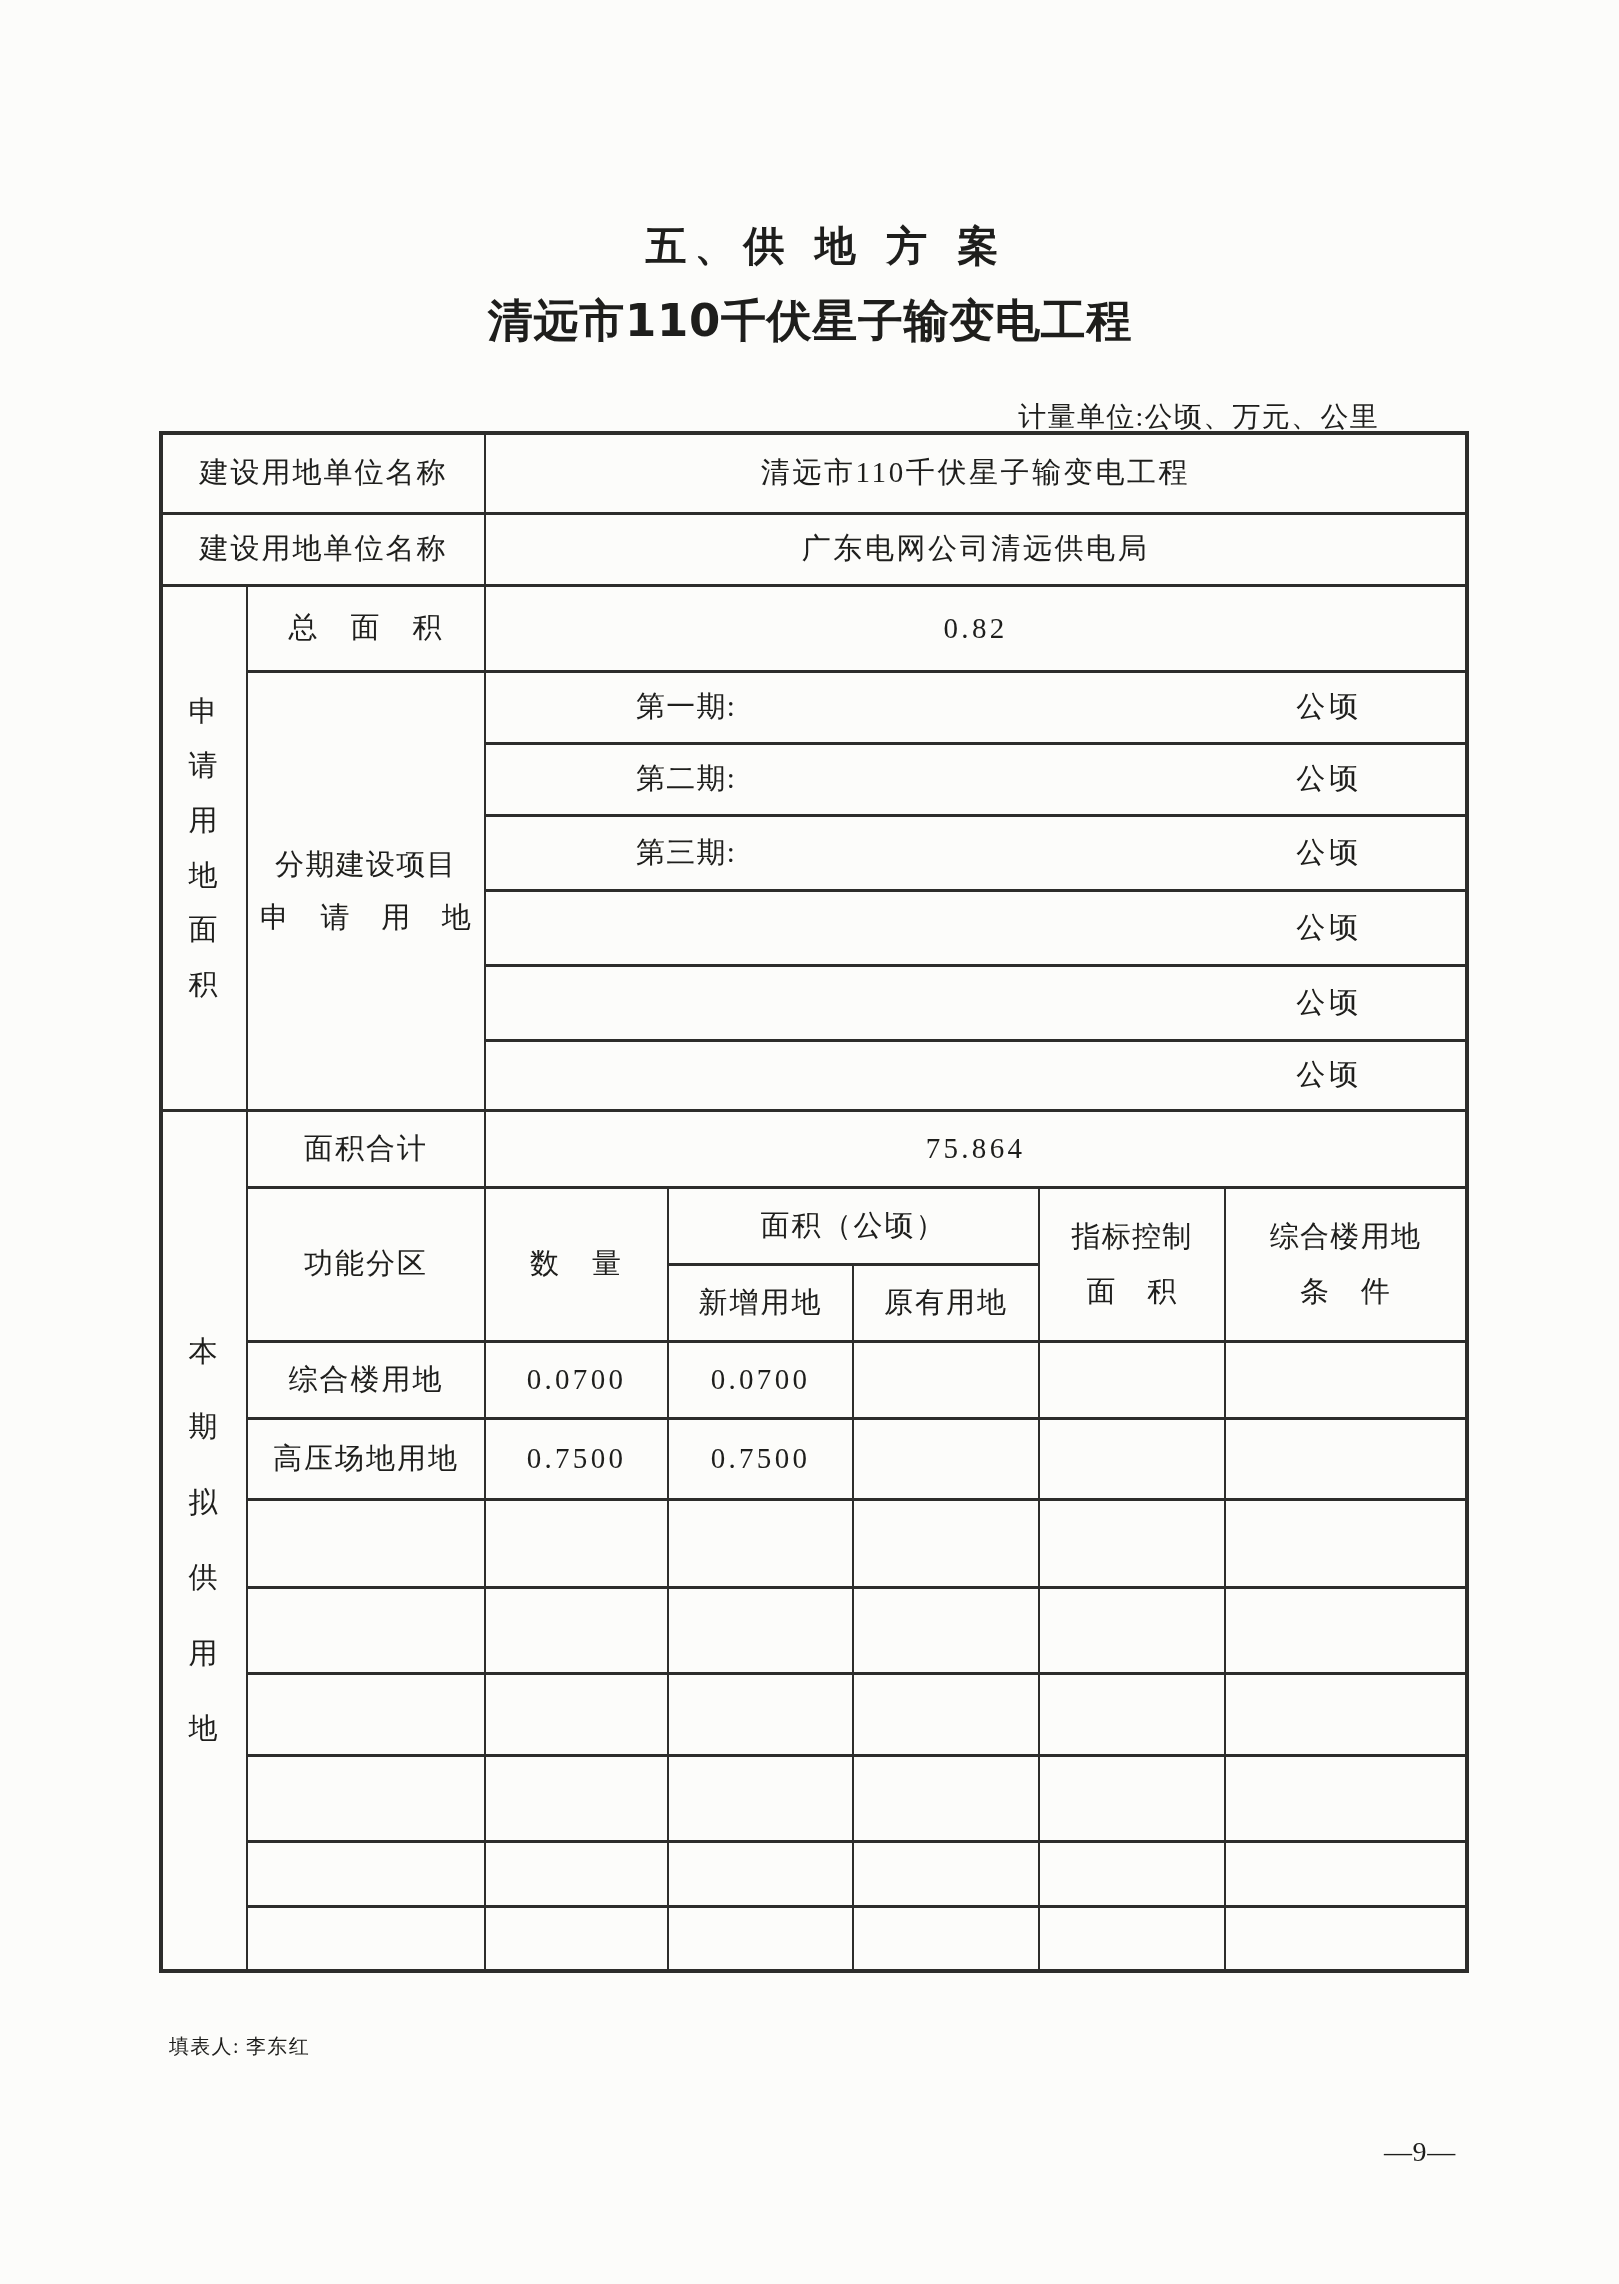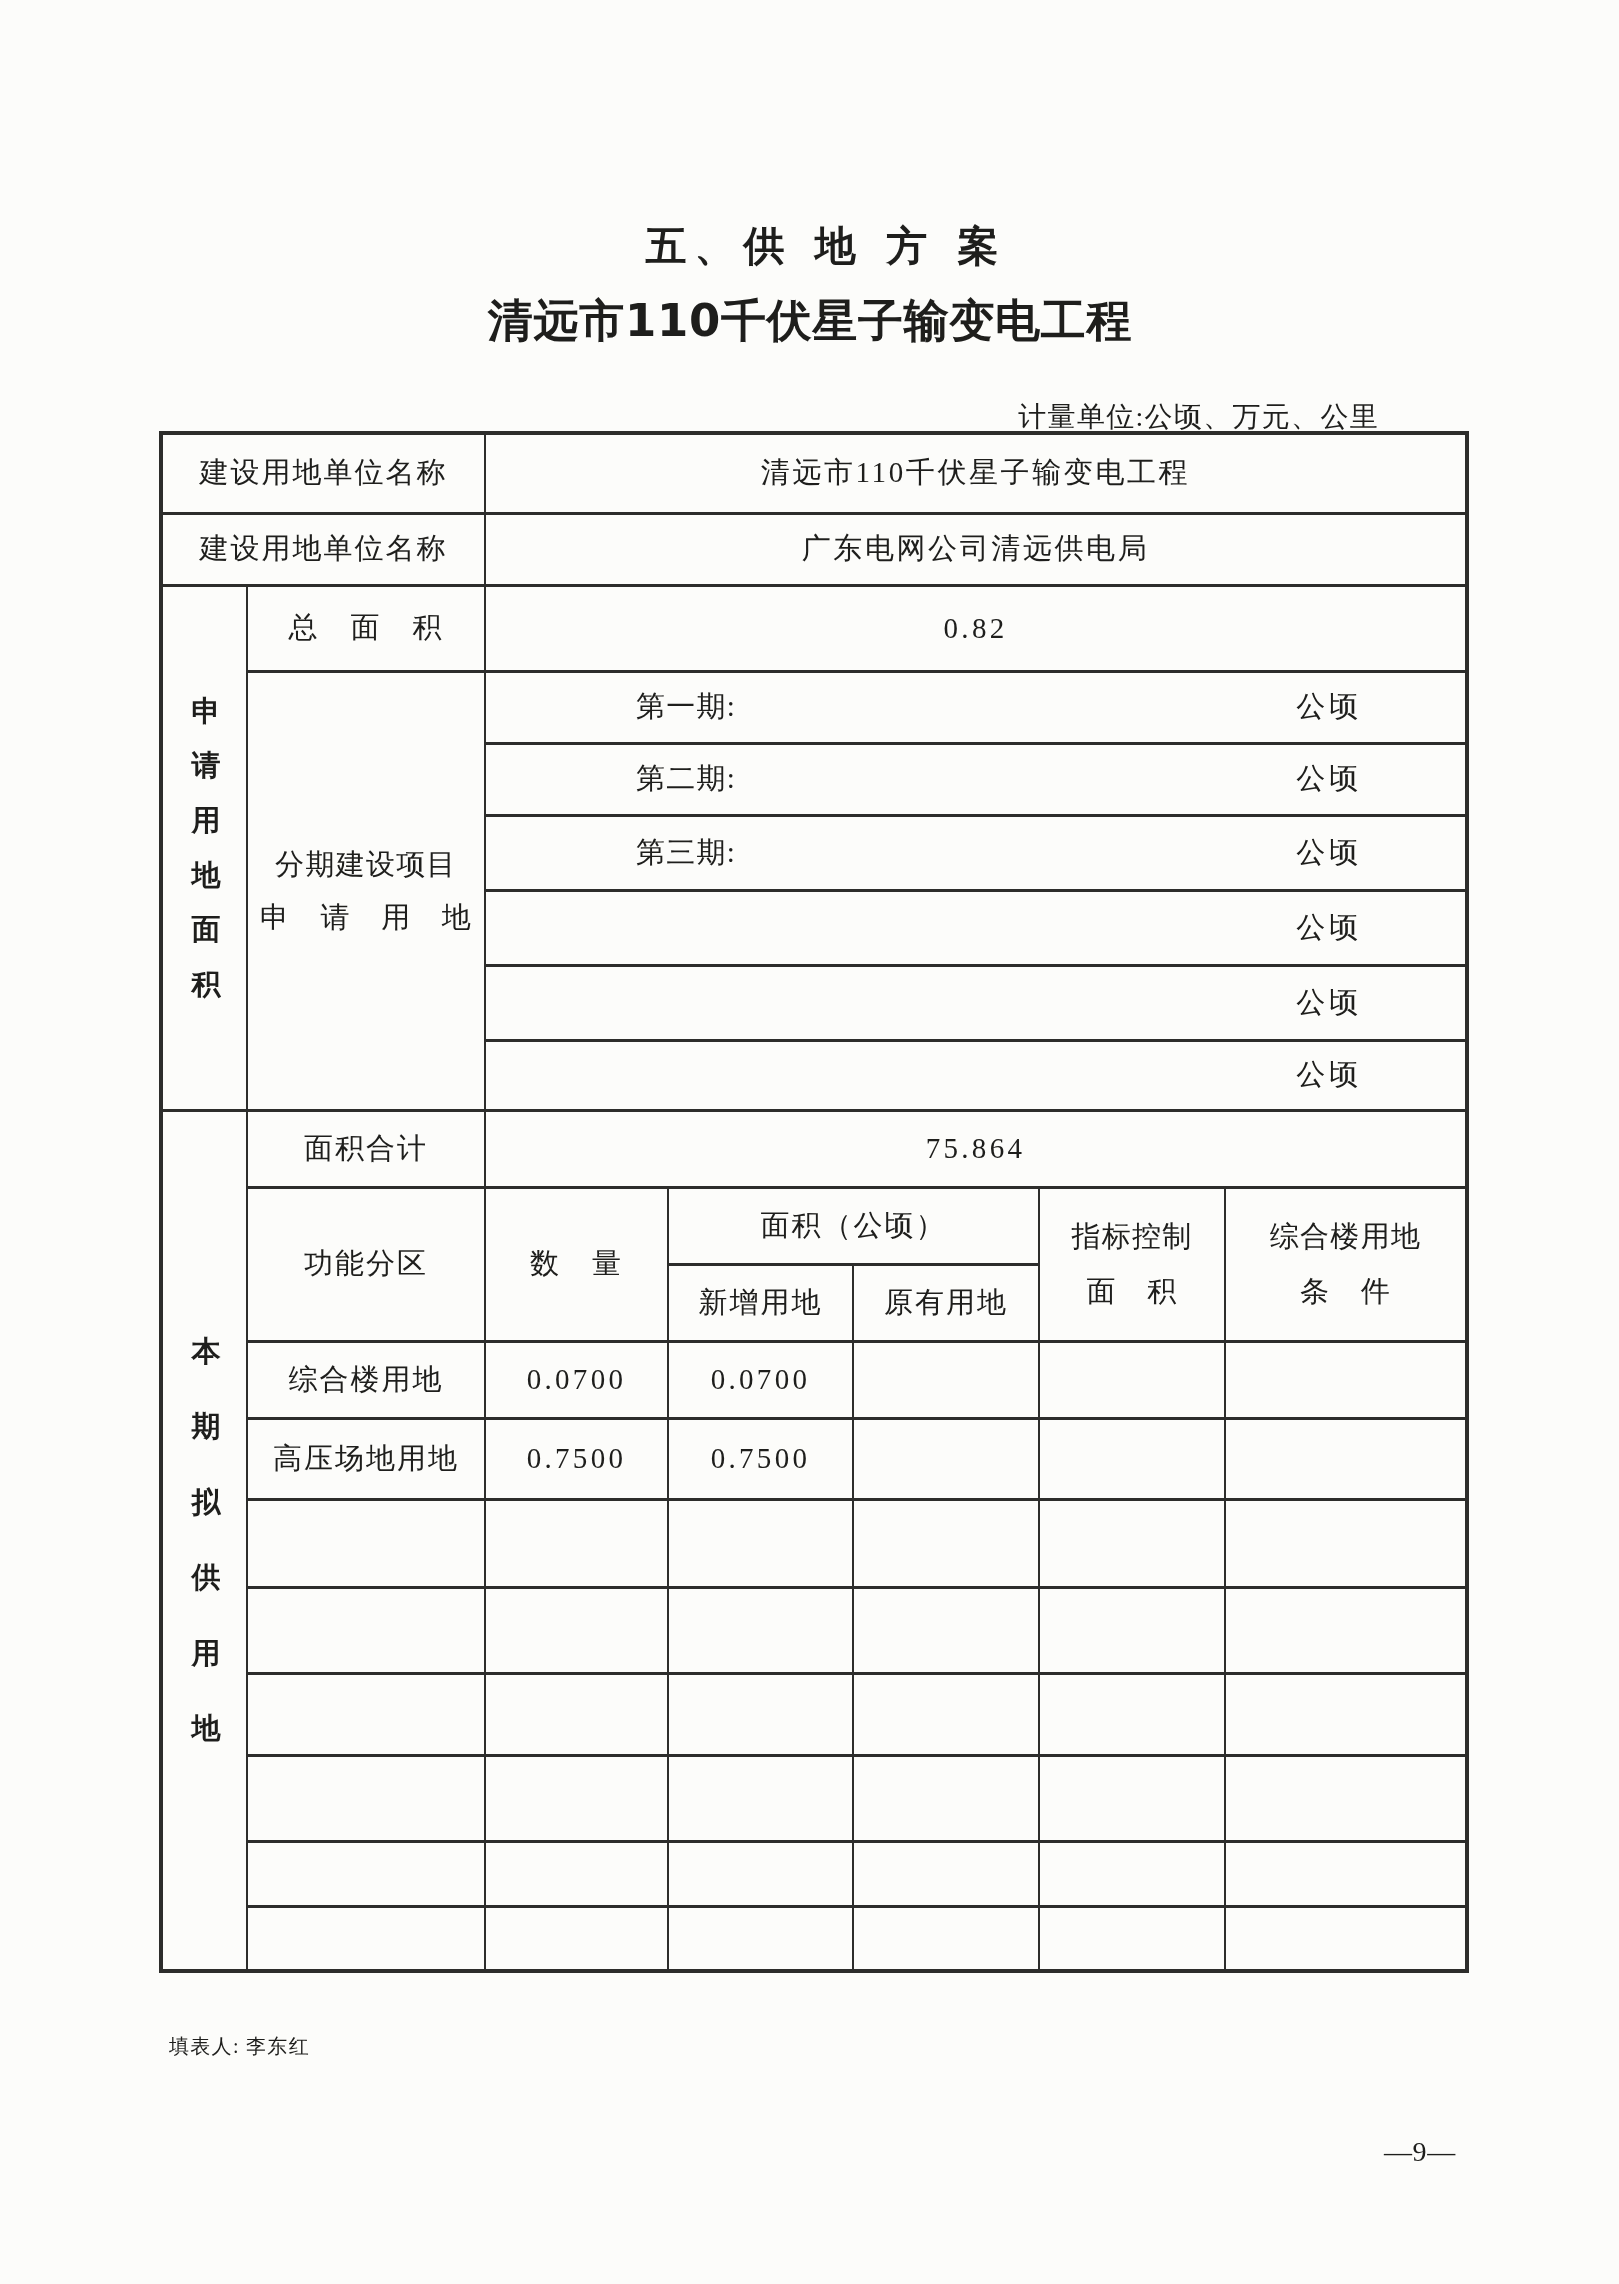--- a/index.html
+++ b/index.html
@@ -48,22 +48,21 @@
     padding:0;
     overflow:hidden;
   }
   td.lbl{letter-spacing:2px;}
   td.val{letter-spacing:2.6px;}
   td.num{letter-spacing:3.3px;}
   
   .vtext{
     display:inline-block;width:32px;
     word-break:break-all;line-height:1.88;
-    text-align:right;
-    font-weight:bold;
+    text-align:left;
   }
   td.vcell-apply{padding-top:139px;}
   .v-supply{line-height:2.6;}
   
   .phase-lbl div{line-height:1.8;letter-spacing:1.3px;}
   
   td.phase{position:relative;}
   .p-lab{
     position:absolute;left:14.5%;top:50%;
     transform:translateY(-50%);

